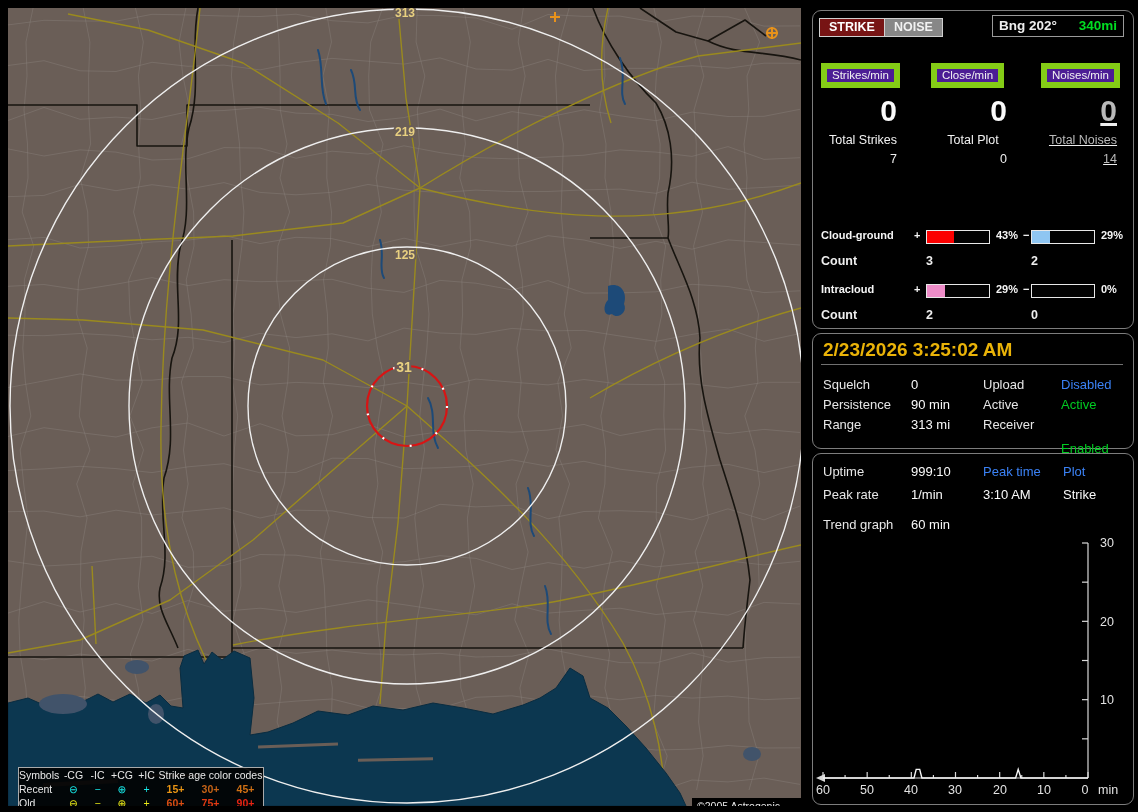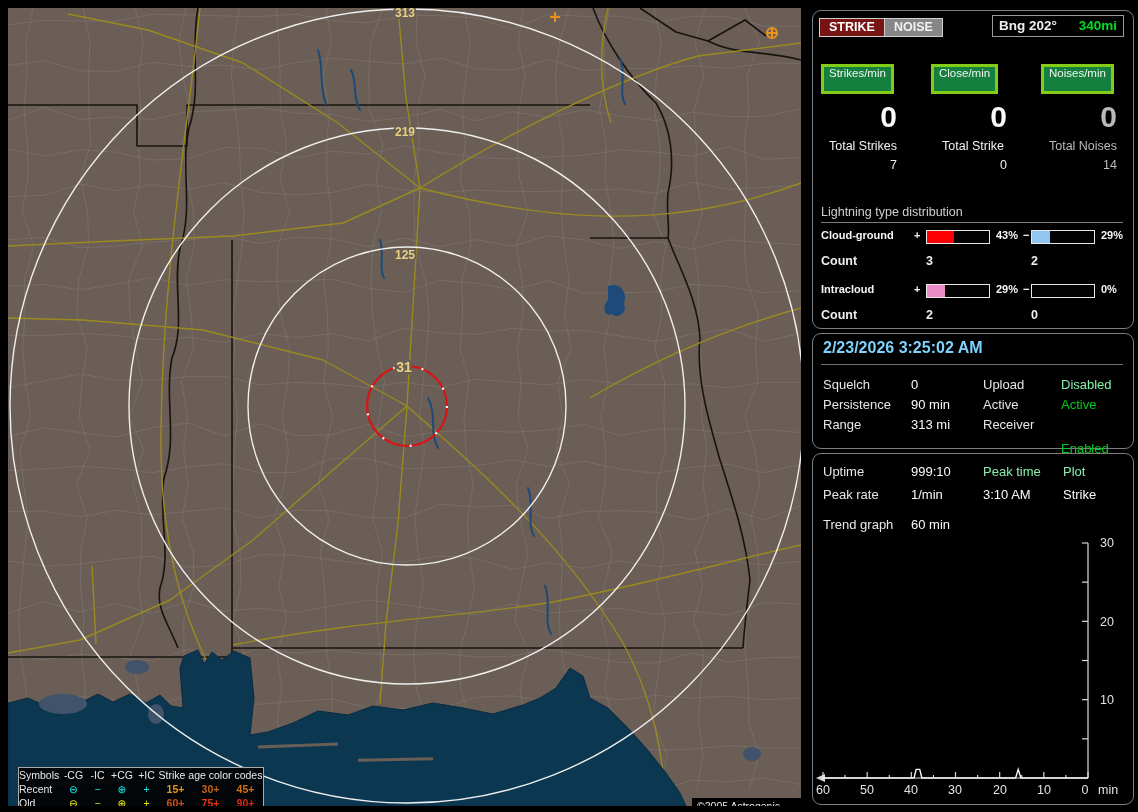--- a/index.html
+++ b/index.html
@@ -32,38 +32,38 @@
   #p1{top:10px;height:317px;}
   #p2{top:333px;height:114px;}
   #p3{top:453px;height:350px;}
   .btn{font-weight:bold;font-size:12.5px;padding:1px 9px 2px;border:1px solid #cfcfcf;color:#fff;display:inline-block;}
   #btn-strike{background:#771414;left:6px;top:7px;}
   #btn-noise{background:#878787;color:#f2f2f2;left:71px;top:7px;}
   #bngbox{left:179px;top:4px;width:118px;height:16px;border:1px solid #9a9a9a;background:#000;
     padding:2px 6px;display:flex;justify-content:space-between;font-weight:bold;font-size:13.5px;}
   #bngbox .rng{color:#00dd22;}
   .ccol{width:84px;position:absolute;top:52px;}
-  .chip{background:#15803d;border:3px solid #84cc16;color:#f2f2f2;font-size:11.5px;padding:0 5px 12px;display:inline-block;}
+  .chip{background:#4c1d95;border:6px solid #84cc16;color:#f2f2f2;font-size:11.5px;padding:0 5px 1px;display:inline-block;}
   .bigzero{font-size:30px;font-weight:bold;color:#fafafa;text-align:right;padding-right:8px;margin-top:6px;}
   .totlab{font-size:12.5px;text-align:center;margin-top:5px;color:#f2f2f2;}
   .totval{font-size:12.5px;text-align:right;padding-right:8px;margin-top:5px;}
   .dim{color:#b9b9b9;}
   #dist-title{left:8px;top:194px;width:302px;color:#cfcfcf;font-size:12.5px;border-bottom:1px solid #7d7d7d;padding-bottom:3px;}
   .drow{font-size:11px;font-weight:bold;color:#f5f5f5;}
   .dname{left:8px;}
   .bar{width:62px;height:12px;border:1px solid #e8e8e8;background:#020202;}
   .bar>div{height:100%;}
   .cnt{font-size:12.5px;font-weight:bold;}
   
-  #clock{left:10px;top:5px;font-size:16px;font-weight:bold;color:#7dd3fc;}
+  #clock{left:10px;top:5px;font-size:19px;font-weight:bold;color:#eab308;}
   #clock-rule{left:8px;top:30px;width:302px;border-bottom:1px solid #707070;}
   .kvrow{position:absolute;font-size:13px;}
   .kv-l{color:#e6e6e6;}
   .kv-v{color:#fafafa;}
-  .kv-gray{color:#86efac;}
+  .kv-gray{color:#3b82f6;}
   .kv-green{color:#00cc22;}
   
   #trend-svg{left:0;top:0;}
   .axis{stroke:#d9d9d9;stroke-width:1.2;fill:none;}
   .ticktext{fill:#e2e2e2;font-size:12.5px;}
   #trend-line{fill:none;stroke:#f5f5f5;stroke-width:1.4;}
 </style>
 </head>
 <body>
 
@@ -232,31 +232,30 @@
 
   <div class="ccol" style="left:8px;">
     <span class="chip">Strikes/min</span>
     <div class="bigzero">0</div>
     <div class="totlab">Total Strikes</div>
     <div class="totval">7</div>
   </div>
   <div class="ccol" style="left:118px;">
     <span class="chip">Close/min</span>
     <div class="bigzero">0</div>
-    <div class="totlab">Total Strike</div>
+    <div class="totlab">Total Plot</div>
     <div class="totval">0</div>
   </div>
-  <div class="ccol" style="left:228px;">
+  <div class="ccol" style="left:228px;text-decoration:underline;">
     <span class="chip">Noises/min</span>
     <div class="bigzero dim">0</div>
     <div class="totlab dim">Total Noises</div>
     <div class="totval dim">14</div>
   </div>
 
-  <div id="dist-title" class="abs">Lightning type distribution</div>
 
   <div class="drow abs dname" style="top:218px;">Cloud-ground</div>
   <div class="drow abs" style="left:101px;top:218px;">+</div>
   <div class="bar abs" style="left:113px;top:219px;">
     <div style="width:43%;background:#fb0000"></div>
   </div>
   <div class="drow abs" style="left:183px;top:218px;">43%</div>
   <div class="drow abs" style="left:210px;top:218px;">−</div>
   <div class="bar abs" style="left:218px;top:219px;">
     <div style="width:29%;background:#8fc6f2"></div>

